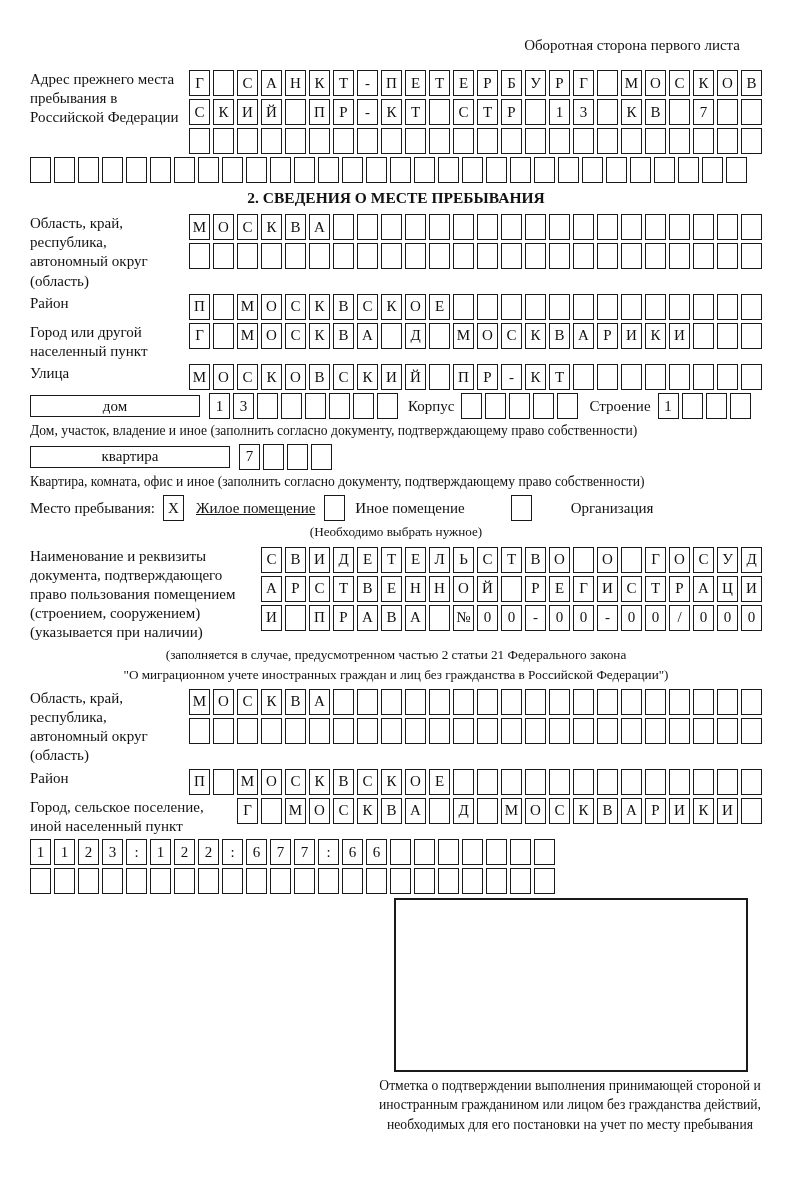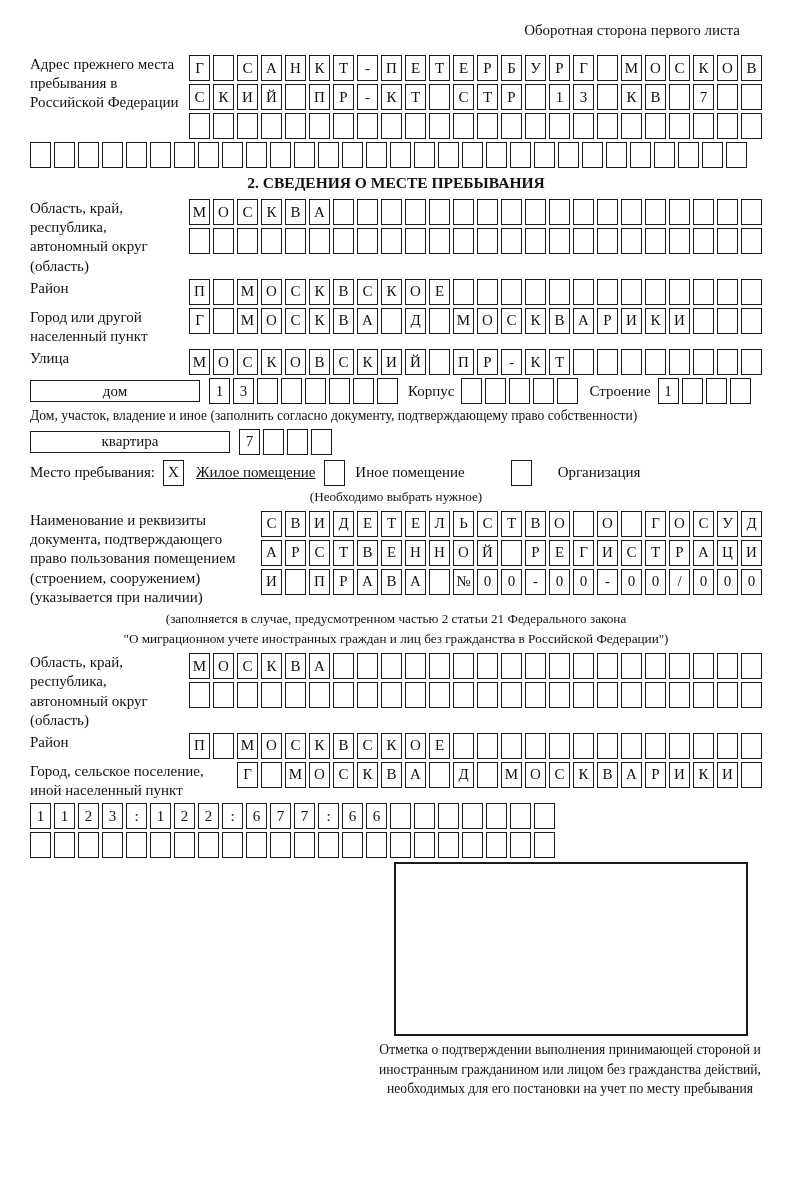--- a/index.html
+++ b/index.html
@@ -1,17 +1,17 @@
 <!DOCTYPE html>
 <html><head>
 <meta charset="utf-8">
 <style>
   html,body{margin:0;padding:0;background:#fff;}
   body{width:800px;height:1180px;font-family:"Liberation Serif","DejaVu Serif",serif;color:#111;}
-  .page{box-sizing:border-box;width:800px;height:1180px;padding:10px 38px 0 30px;overflow:hidden;}
+  .page{box-sizing:border-box;width:800px;height:1180px;padding:25px 38px 0 30px;overflow:hidden;}
 
   .header-note{text-align:right;font-size:15px;margin:12px 22px 16px 0;}
 
   .form-row{display:flex;align-items:flex-start;margin-bottom:3px;}
   .row-label{flex:1;font-size:15px;line-height:1.28;padding-right:8px;}
   .grid{display:flex;gap:3px;flex:none;}
   .grid-stack{display:flex;flex-direction:column;gap:3px;flex:none;}
   .cell{width:21px;height:26px;border:1.8px solid #1a1a1a;box-sizing:border-box;
         display:flex;align-items:center;justify-content:center;
         font-size:15px;line-height:1;flex:none;background:#fff;}
@@ -342,29 +342,30 @@
 
   <div class="house-row">
     <div class="wide-box apt-box">квартира</div>
     <div class="grid">
         <div class="cell">7</div>
         <div class="cell"></div>
         <div class="cell"></div>
         <div class="cell"></div>
       </div>
   </div>
+  <div class="note-left">Квартира, комната, офис и иное (заполнить согласно документу, подтверждающему право собственности)</div>
 
   <div class="stay-row">
     <span style="margin-right:8px;">Место пребывания:</span>
     <span class="cell">X</span>
     <span style="margin:0 9px 0 12px;text-decoration:underline;">Жилое помещение</span>
     <span class="cell"></span>
     <span style="margin:0 46px 0 10px;">Иное помещение</span>
     <span class="cell"></span>
-    <span style="margin-left:26px;text-align:right;">Организация</span>
+    <span style="margin-left:39px;text-align:right;">Организация</span>
   </div>
   <div class="note" style="margin-bottom:6px;">(Необходимо выбрать нужное)</div>
 
   <div class="form-row">
     <div class="row-label">
       <div class="doc-label">Наименование и реквизиты документа, подтверждающего право пользования помещением (строением, сооружением) (указывается при наличии)</div>
     </div>
     <div class="grid-stack">
       <div class="grid">
           <div class="cell">С</div>

